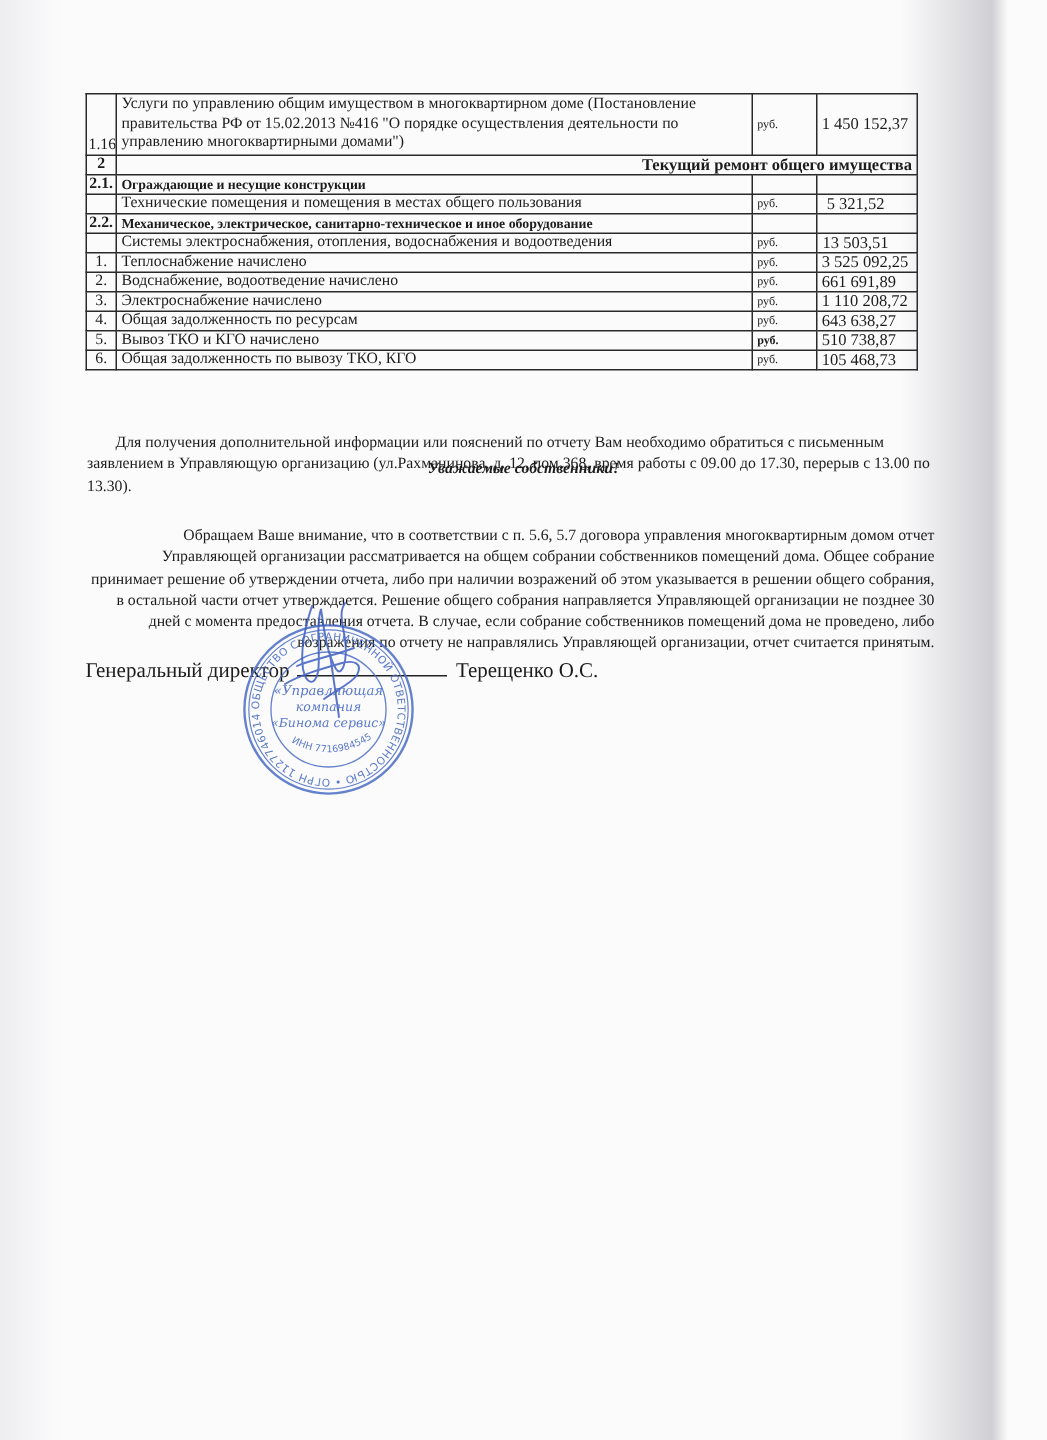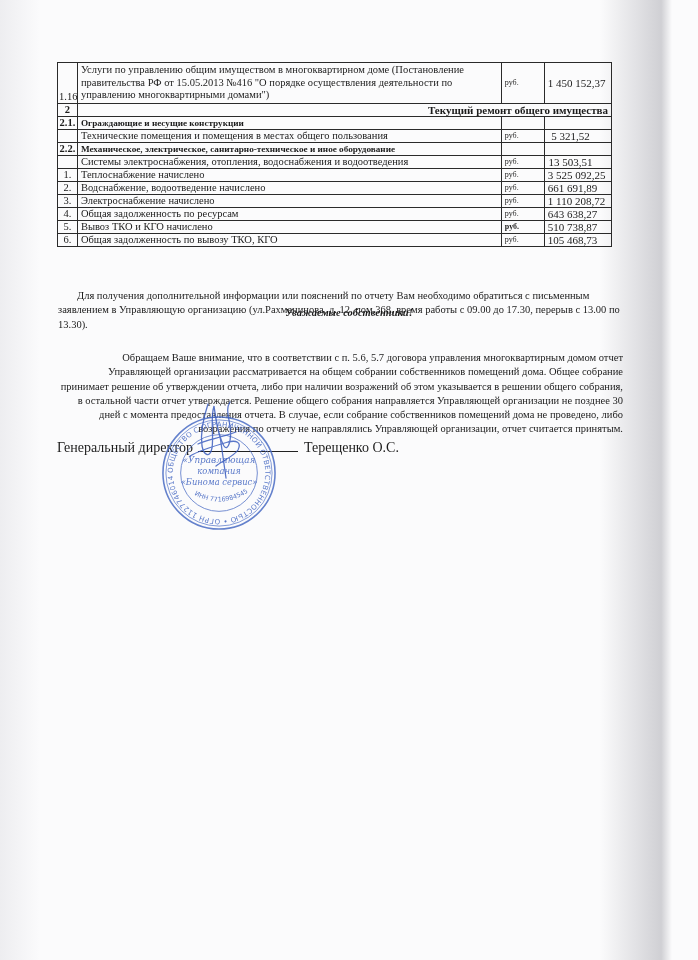--- a/index.html
+++ b/index.html
@@ -71,21 +71,21 @@
 <table class="report-table">
   <colgroup>
     <col class="col-num">
       <col class="col-desc">
       <col class="col-unit">
       <col class="col-val">
   </colgroup>
   <tbody>
     <tr style="height:40px">
       <td class="num bottom">1.16.</td>
-      <td class="wrap">Услуги по управлению общим имуществом в многоквартирном доме (Постановление правительства РФ от 15.05.2013 №416 "О порядке осуществления деятельности по управлению многоквартирными домами")</td>
+      <td class="wrap">Услуги по управлению общим имуществом в многоквартирном доме (Постановление правительства РФ от 15.02.2013 №416 "О порядке осуществления деятельности по управлению многоквартирными домами")</td>
       <td class="unit">руб.</td>
       <td class="val center">1 450 152,37</td>
     </tr>
     <tr>
       <td class="num bold">2</td>
       <td class="section-title" colspan="3">Текущий ремонт общего имущества</td>
     </tr>
     <tr>
       <td class="num bold">2.1.</td>
       <td class="small-bold">Ограждающие и несущие конструкции</td>

